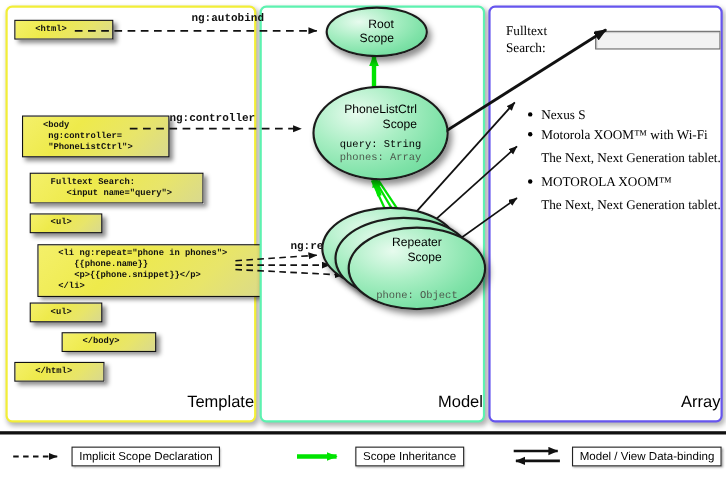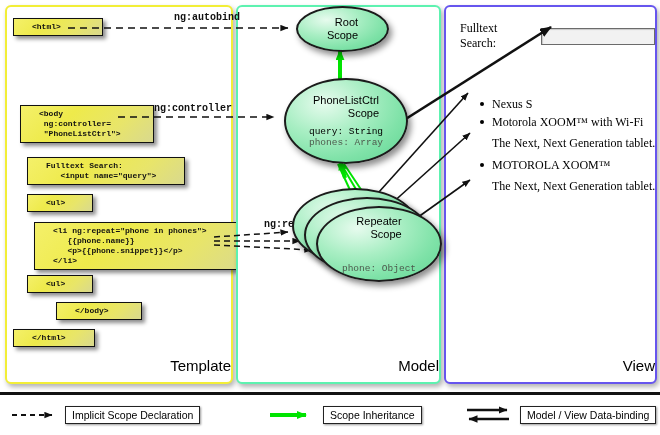--- a/index.html
+++ b/index.html
@@ -129,21 +129,21 @@
   </div>
 
   <div class="ellipse" style="left:296px;top:6px;width:89px;height:42px;z-index:5;">
     <div class="ell-title">
       <span>Root</span><br>
       <span>Scope</span>
     </div>
   </div>
 
   <div class="panel" id="panel-view">
-    <div class="panel-title">View</div>
+    <div class="panel-title">Array</div>
 
     <div class="view-search-row">
       <span class="view-search-label">Fulltext Search:</span>
       <input class="view-input" type="text" placeholder="" style="">
     </div>
 
     <div class="view-list">
       <div class="view-item">
         <div class="view-name">Nexus S</div>
       </div>

